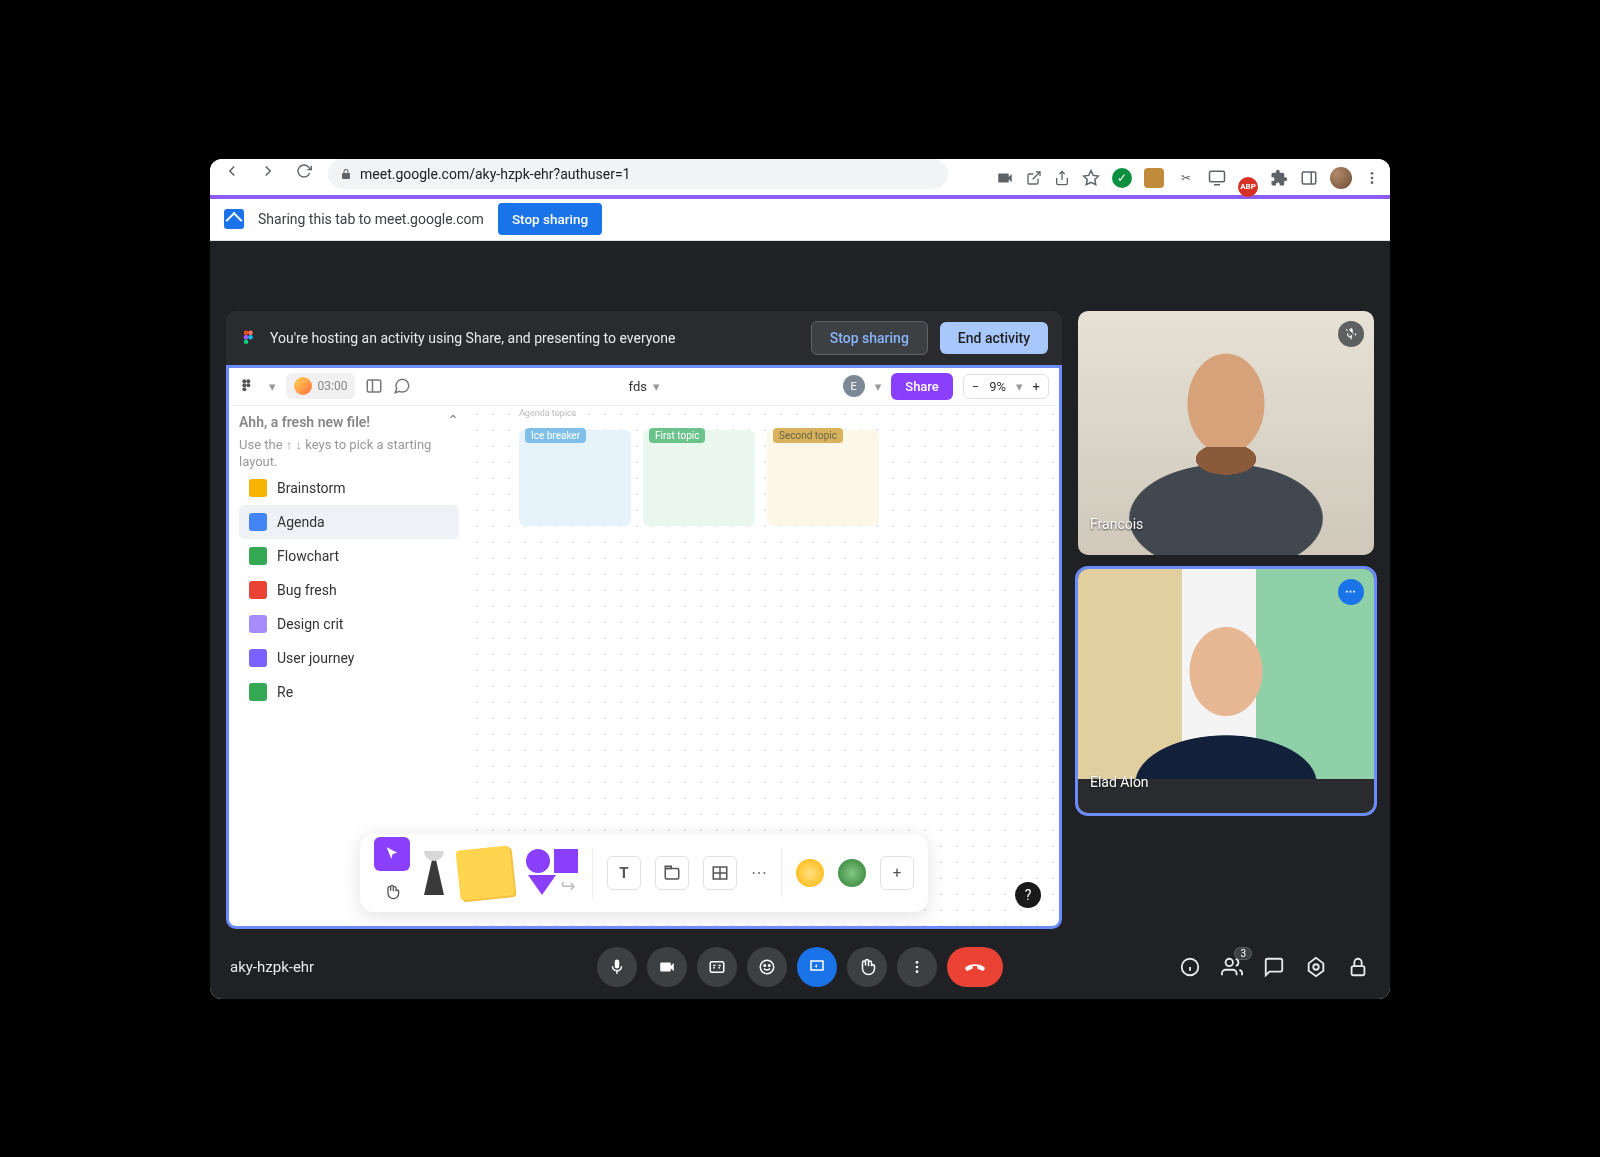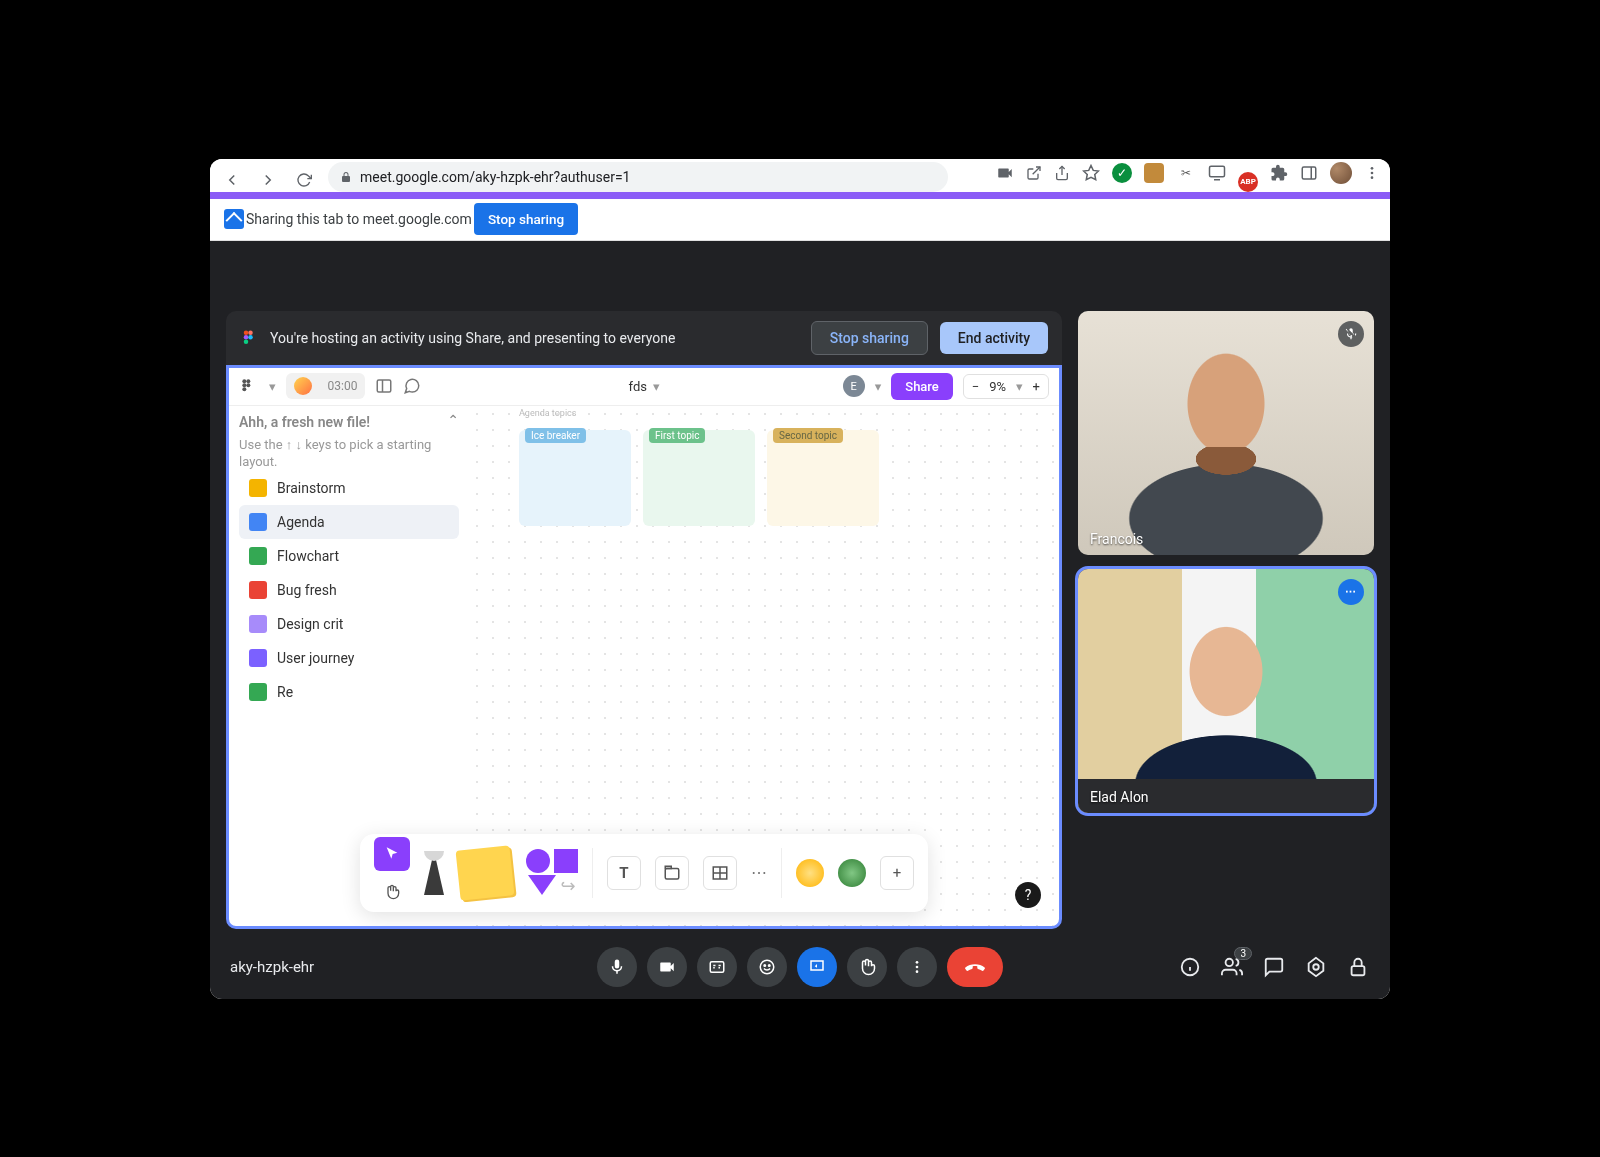--- a/index.html
+++ b/index.html
@@ -11,51 +11,51 @@
   .dot{width:12px;height:12px;border-radius:50%;}
   .dot.r{background:#ff5f57;} .dot.y{background:#febc2e;} .dot.g{background:#28c840;}
   .tab{height:34px;background:#fff;border-radius:8px 8px 0 0;display:flex;align-items:center;padding:0 12px;gap:8px;font-size:12.5px;color:#3c4043;margin-top:6px;}
   .tab-icon{width:16px;height:16px;background:linear-gradient(135deg,#00ac47 30%,#2684fc 30%,#2684fc 60%,#ffba00 60%);border-radius:3px;}
   .rec{width:8px;height:8px;border-radius:50%;background:#d93025;}
   .tab-x{color:#5f6368;font-size:14px;}
   .newtab{width:28px;height:28px;display:flex;align-items:center;justify-content:center;color:#5f6368;font-size:18px;}
   .tabstrip .spacer{flex:1;}
   .chev{color:#5f6368;}
   
-  .toolbar{height:40px;background:#fff;border-bottom:7px solid #8b5cf6;display:flex;align-items:flex-end;padding:0 10px;gap:12px;}
+  .toolbar{height:40px;background:#fff;border-bottom:4px solid #8b5cf6;display:flex;align-items:flex-start;padding:0 10px;gap:12px;}
   .navbtn{color:#5f6368;display:flex;align-items:center;justify-content:center;width:24px;height:24px;}
   .omnibox{flex:1;max-width:620px;height:30px;background:#f1f3f4;border-radius:15px;display:flex;align-items:center;padding:0 12px;gap:8px;color:#202124;font-size:14px;}
   .lock{color:#5f6368;font-size:12px;}
   .extrow{margin-left:auto;display:flex;align-items:center;gap:12px;color:#5f6368;}
   .ext{width:20px;height:20px;border-radius:4px;display:inline-flex;align-items:center;justify-content:center;font-size:12px;}
   .ext.green{background:#0a8f3e;color:#fff;border-radius:50%;}
   .ext.book{background:#c28a3b;}
   .ext.abp{background:#d93025;color:#fff;border-radius:50%;font-size:8px;font-weight:700;margin-top:18px;}
   .ext.scis{color:#555;}
   .avatar{width:22px;height:22px;border-radius:50%;background:radial-gradient(circle at 30% 30%,#b08968,#6f4e37);}
   
-  .infobar{height:42px;background:#fff;border-bottom:1px solid #e0e0e0;display:flex;align-items:center;padding:0 14px;gap:2px;font-size:14px;color:#3c4043;}
+  .infobar{height:42px;background:#fff;border-bottom:1px solid #e0e0e0;display:flex;align-items:center;padding:0 14px;gap:14px;font-size:14px;color:#3c4043;}
   .infobar .shareic{width:20px;height:20px;background:#1a73e8;border-radius:3px;display:flex;align-items:center;justify-content:center;}
   .infobar .shareic::after{content:"";width:10px;height:10px;border:2px solid #fff;border-bottom:none;border-right:none;transform:rotate(45deg) translate(1px,1px);}
   .stopbtn{background:#1a73e8;color:#fff;border:none;border-radius:4px;padding:8px 14px;font-size:13.5px;font-weight:500;}
   
   .meet{flex:1;background:#202124;position:relative;padding:70px 16px 70px 16px;display:flex;gap:16px;}
   
   .presenter{flex:1;display:flex;flex-direction:column;gap:0;}
   .figbar{background:#2a2b2e;border-radius:10px 10px 0 0;padding:10px 14px;display:flex;align-items:center;gap:12px;color:#e8eaed;font-size:14px;}
   .figlogo{width:18px;height:18px;}
   .figbar .msg{flex:1;}
   .pill{padding:8px 18px;border-radius:6px;font-size:14px;font-weight:500;cursor:pointer;}
   .pill.dark{background:#3c4043;color:#8ab4f8;border:1px solid #5f6368;}
   .pill.light{background:#a8c7fa;color:#202124;}
   .figcanvas{flex:1;background:#fff;border:3px solid #6b8cff;border-radius:0 0 10px 10px;position:relative;overflow:hidden;}
   
   .fjtop{height:38px;border-bottom:1px solid #eee;display:flex;align-items:center;padding:0 10px;gap:10px;font-size:13px;color:#333;}
   .fjmenu{width:20px;text-align:center;color:#777;}
-  .timerpill{display:flex;align-items:center;gap:16px;background:#f1f1f1;border-radius:6px;padding:4px 8px;font-family:ui-monospace,monospace;font-size:12px;color:#888;}
+  .timerpill{display:flex;align-items:center;gap:6px;background:#f1f1f1;border-radius:6px;padding:4px 8px;font-family:ui-monospace,monospace;font-size:12px;color:#888;}
   .timerpill .em{width:18px;height:18px;border-radius:50%;background:linear-gradient(135deg,#ffd54f,#ff7043);}
   .fjtitle{position:absolute;left:50%;transform:translateX(-50%);display:flex;align-items:center;gap:6px;color:#333;}
   .fjright{margin-left:auto;display:flex;align-items:center;gap:10px;}
   .euser{width:22px;height:22px;border-radius:50%;background:#7c8895;color:#fff;font-size:11px;display:flex;align-items:center;justify-content:center;}
   .sharebtn{background:#8a3ffc;color:#fff;border:none;border-radius:6px;padding:6px 14px;font-size:13px;font-weight:500;}
   .zoomgrp{display:flex;align-items:center;gap:10px;border:1px solid #e0e0e0;border-radius:6px;padding:4px 8px;}
   .fjbody{position:absolute;top:38px;bottom:0;left:0;right:0;display:flex;}
   .fjside{width:240px;padding:8px 10px;font-size:14px;color:#333;}
   .fjside .hdr{font-size:14px;color:#888;font-weight:600;}
   .fjside .hint{font-size:13px;color:#999;margin:6px 0 0;line-height:1.35;}
@@ -85,21 +85,21 @@
   .arr{color:#bbb;font-size:18px;}
   .vdiv{width:1px;height:50px;background:#eee;}
   .tbtn{width:34px;height:34px;border:1px solid #e0e0e0;border-radius:6px;display:flex;align-items:center;justify-content:center;color:#555;font-size:15px;}
   .stamp{width:28px;height:28px;border-radius:50%;}
   .helpfab{position:absolute;bottom:18px;right:18px;width:26px;height:26px;border-radius:50%;background:#1a1a1a;color:#fff;font-size:14px;display:flex;align-items:center;justify-content:center;}
   .collapse{position:absolute;top:6px;right:10px;color:#888;}
   
   .parts{width:296px;display:flex;flex-direction:column;gap:14px;}
   .ptile{background:#3c4043;border-radius:10px;overflow:hidden;position:relative;height:244px;}
   .ptile.active{outline:3px solid #6b8cff;}
-  .pname{position:absolute;bottom:8px;left:12px;color:#fff;font-size:14px;text-shadow:0 1px 2px rgba(0,0,0,.7);}
+  .pname{position:absolute;bottom:23px;left:12px;color:#fff;font-size:14px;text-shadow:0 1px 2px rgba(0,0,0,.7);}
   .mutebadge{position:absolute;top:10px;right:10px;width:26px;height:26px;border-radius:50%;background:rgba(60,64,67,.8);color:#fff;display:flex;align-items:center;justify-content:center;}
   .morebadge{position:absolute;top:10px;right:10px;width:26px;height:26px;border-radius:50%;background:#1a73e8;color:#fff;display:flex;align-items:center;justify-content:center;font-weight:700;letter-spacing:1px;font-size:11px;}
   .stripe{position:absolute;bottom:0;left:0;right:0;height:34px;background:#2a2b2e;}
   .face{position:absolute;inset:0;}
   .face.f1{background:radial-gradient(ellipse 100px 130px at 50% 38%,#d7a17a 0 38%,transparent 39%),radial-gradient(ellipse 160px 90px at 50% 85%,#42484f 0 60%,transparent 61%),linear-gradient(#e7e1d6,#cfc8bb);}
   .face.f1::after{content:"";position:absolute;left:50%;top:56%;transform:translateX(-50%);width:100px;height:40px;background:radial-gradient(ellipse 50px 26px at 50% 30%,#8a5a3a 0 60%,transparent 61%);}
   .face.f2{background:radial-gradient(ellipse 90px 110px at 50% 42%,#e7b794 0 40%,transparent 41%),radial-gradient(ellipse 150px 80px at 50% 88%,#12203a 0 60%,transparent 61%),linear-gradient(90deg,#e2cfa0 0 35%,#f4f4f4 35% 60%,#8fd0a9 60%);}
   
   .controls{position:absolute;bottom:0;left:0;right:0;height:64px;display:flex;align-items:center;padding:0 20px;color:#e8eaed;}
   .meetid{font-size:15px;}

